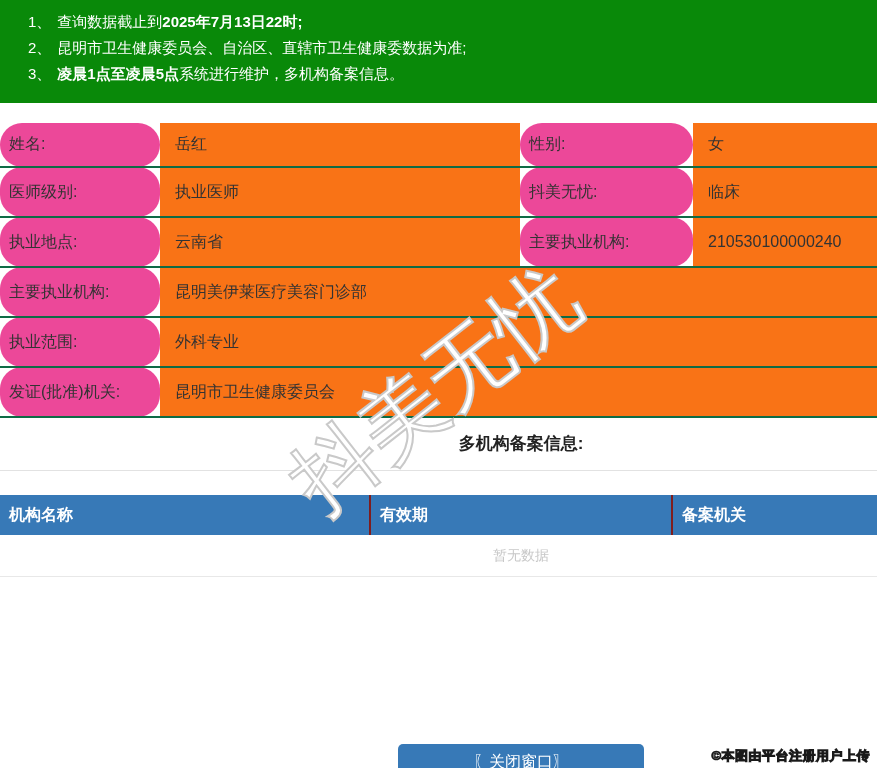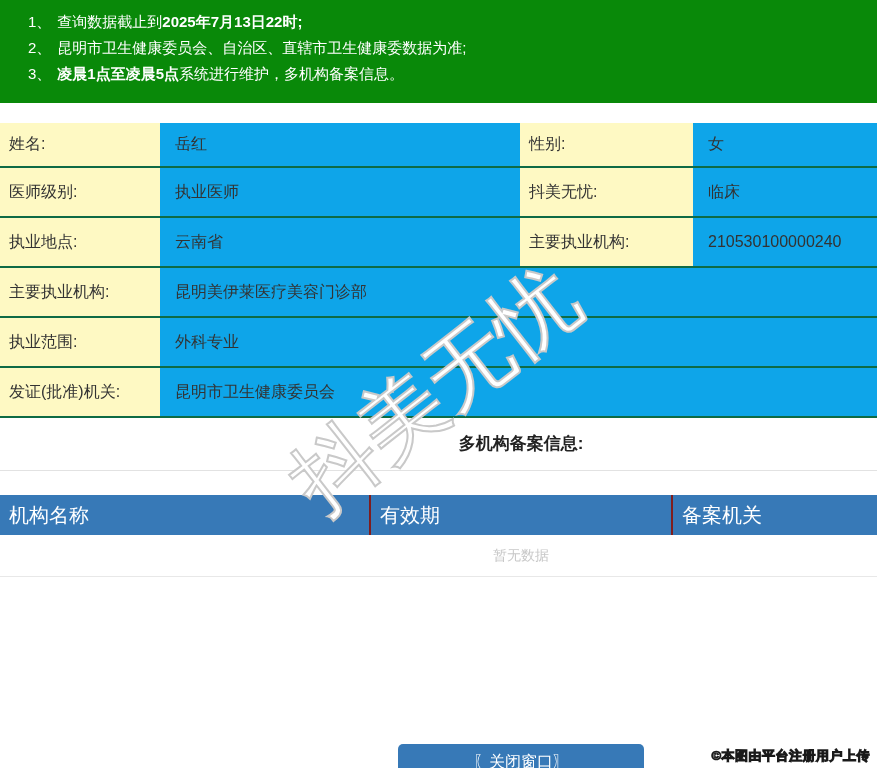--- a/index.html
+++ b/index.html
@@ -37,25 +37,26 @@
     color: #333;
   }
   table.info-table td {
     border-bottom: 2px solid #0e6b45;
     height: 48px;
     padding: 0;
     vertical-align: middle;
   }
   table.info-table tr:first-child td { height: 43px; }
   table.info-table td.lbl {
-    background: #fef9c3;
+    background: #ec4899;
     padding-left: 9px;
+    border-radius: 22px;
   }
   table.info-table td.val {
-    background: #0ea5e9;
+    background: #f97316;
     padding-left: 15px;
   }
 
   
   .section-title {
     box-sizing: border-box;
     width: 1042px;
     height: 53px;
     line-height: 52px;
     text-align: center;
@@ -68,22 +69,22 @@
 
   
   table.reg-table {
     width: 1042px;
     border-collapse: collapse;
     table-layout: fixed;
   }
   table.reg-table th {
     background: #3779b7;
     color: #fff;
-    font-size: 20px;
-    font-weight: normal;
+    font-size: 16px;
+    font-weight: bold;
     text-align: left;
     height: 40px;
     padding: 0 0 0 9px;
   }
   table.reg-table th + th { border-left: 2px solid #7f1d1d; }
   table.reg-table td.empty {
     height: 39px;
     text-align: center;
     color: #c8c8c8;
     font-size: 14px;

